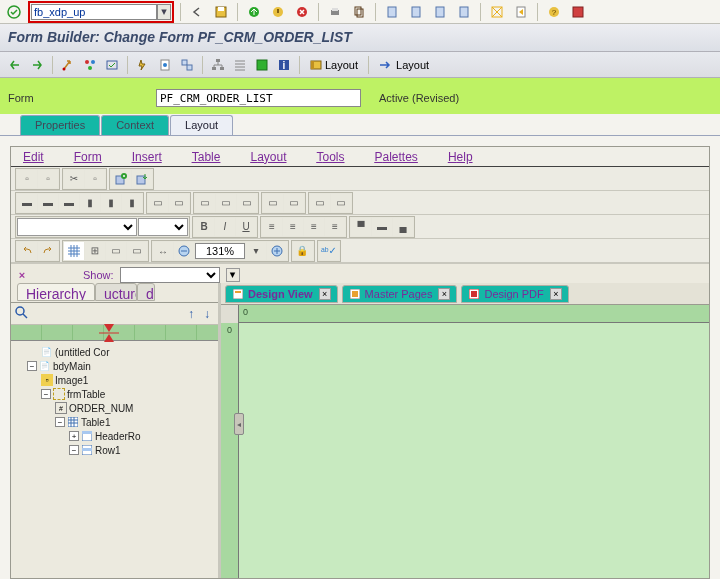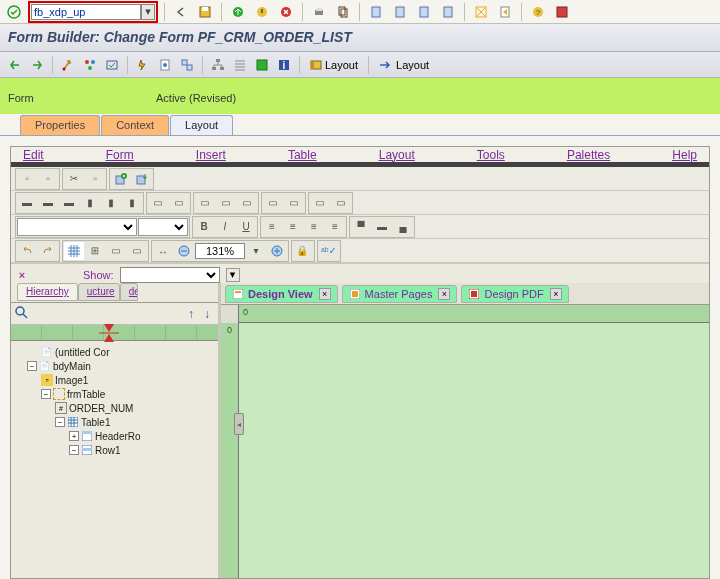--- a/index.html
+++ b/index.html
@@ -1,21 +1,21 @@
 <!DOCTYPE html>
 <html><head>
 <meta charset="utf-8">
 <style>
   * { box-sizing: border-box; margin: 0; padding: 0; font-family: Arial, sans-serif; }
   body { background: #f4f3ee; font-size: 11px; width: 720px; height: 579px; overflow: hidden; position: relative; }
   
   
   .cmdbar { height: 24px; background: #f5f4ef; border-bottom: 1px solid #c0c0b8; display: flex; align-items: center; padding: 0 4px; gap: 4px; }
   .cmd-input-wrap { border: 2px solid #d40000; padding: 1px; display: flex; align-items: center; }
-  .cmd-input { width: 110px; height: 16px; border: 1px solid #888; background: #fff; color: #003399; font-size: 11px; padding: 0 2px; }
+  .cmd-input { width: 126px; height: 16px; border: 1px solid #888; background: #fff; color: #003399; font-size: 11px; padding: 0 2px; }
   .cmd-dd { width: 14px; height: 16px; border: 1px solid #888; background: #e8e8e0; display:flex; align-items:center; justify-content:center; color:#445; }
   .tb-sep { width: 1px; height: 18px; background: #c0c0b0; margin: 0 2px; }
   .tb-btn { width: 20px; height: 20px; display:flex; align-items:center; justify-content:center; cursor:pointer; }
   
   
   .title-area { height: 28px; padding: 5px 8px; background: linear-gradient(#edeef2,#dcdfe6); border-bottom: 1px solid #b0b0b8; }
   .title-area h1 { font-size: 14px; font-style: italic; font-weight: bold; color: #3a4a6a; }
   
   
   .app-toolbar { height: 26px; background: linear-gradient(#e8eaef,#dcdde3); border-bottom: 1px solid #b0b0b8; display:flex; align-items:center; padding: 0 6px; gap: 4px; }
@@ -23,66 +23,66 @@
   .layout-btn { display:flex; align-items:center; height:18px; padding: 0 4px; cursor:pointer; gap:3px; }
   
   
   .form-row { height: 36px; padding: 8px 8px 4px 8px; display:flex; align-items:center; gap: 18px; background:#bef264; }
   .form-label { width: 130px; font-size: 11px; color: #333; }
   .form-input { width: 205px; height: 18px; border:1px solid #888; background:#fff; font-family: monospace; font-size: 11px; padding: 0 3px; }
   .form-status { font-size: 11px; color: #333; }
   
   
   .tabstrip { height: 22px; display:flex; align-items:flex-end; padding-left: 20px; background:#f4f3ee; border-bottom:1px solid #9aa4bc; }
-  .tab { height: 20px; padding: 3px 14px; font-size: 11px; background:#fdba74; border:1px solid #9aa4bc; border-bottom:none; margin-right:1px; border-radius: 3px 3px 0 0; cursor:pointer; color:#445; }
+  .tab { height: 20px; padding: 3px 14px; font-size: 11px; background:#14b8a6; border:1px solid #9aa4bc; border-bottom:none; margin-right:1px; border-radius: 3px 3px 0 0; cursor:pointer; color:#445; }
   .tab.active { background:#eceff6; color:#223; }
   
   
   .designer { position:absolute; top:140px; left:0; right:0; bottom:0; background:#f4f3ee; padding: 6px 10px 0 10px; }
   .designer-inner { border:1px solid #9a9a90; background:#f0efe8; height:100%; position:relative; }
   
   
-  .menu-bar { height: 20px; border-bottom:5px solid #404040; display:flex; align-items:center; padding: 0 12px; gap: 30px; justify-content: space-between; }
+  .menu-bar { height: 20px; border-bottom:1px solid #404040; display:flex; align-items:center; padding: 0 12px; gap: 30px; }
   .menu-item { color:#7a2a9a; font-size:12px; text-decoration:underline; cursor:pointer; }
   .menu-item::first-letter { text-decoration:underline; }
   
   
   .dt-rows { background:#ecebe3; border-bottom:1px solid #c9c8be; }
   .dt-row { height: 24px; display:flex; align-items:center; padding: 0 4px; gap: 2px; border-bottom:1px solid #c9c8be; }
   .dt-grp { border:1px solid #b8b7aa; background:#e7e6dc; display:flex; align-items:center; padding:1px; gap:1px; }
   .dt-btn { width:20px; height:18px; background:#e9e8de; border:1px solid transparent; display:flex; align-items:center; justify-content:center; cursor:pointer; font-size:10px; color:#555; }
   .zoom-field { width:50px; height:16px; border:1px solid #888; background:#fff; text-align:center; font-size:11px; }
   
   
   .show-row { height:22px; display:flex; align-items:center; padding: 0 4px; gap:6px; border-bottom:1px solid #9a9a90; background:#eceadf; }
   .show-close { width:14px; height:14px; display:flex; align-items:center; justify-content:center; cursor:pointer; color:#a03aa0; font-weight:bold; }
   .show-label { color:#7a2a9a; font-size:11px;margin-left:48px; }
   .show-select { width:100px; height:16px; border:1px solid #888; background:#fff; }
   
   
   .work-area { position:absolute; top:136px; left:0; right:0; bottom:0; display:flex; }
   .hierarchy-panel { width:210px; border-right:3px solid #c8c7bd; background:#eceadf; display:flex; flex-direction:column; position:relative; }
   .hp-tabs { height:20px; display:flex; padding-left:6px; border-bottom:1px solid #9a9a90; }
-  .hp-tab { height:18px; padding:2px 8px; background:#e0dfd6; border:1px solid #b0afa4; border-radius:3px 3px 0 0; font-size:10px; color:#7a2a9a; text-decoration:underline; cursor:pointer; white-space:nowrap; overflow:hidden; }
+  .hp-tab { height:18px; padding:2px 8px; background:#e0dfd6; border:1px solid #b0afa4; border-radius:3px 3px 0 0; font-size:14px; color:#7a2a9a; text-decoration:underline; cursor:pointer; white-space:nowrap; overflow:hidden; }
   .hp-tab.active { background:#f3f2e9; }
   .hp-search { height:22px; display:flex; align-items:center; padding:0 4px; gap:4px; border-bottom:1px solid #c0bfb4; }
   .hp-search-icon { width:16px; height:16px; color:#2a5aaa; cursor:pointer; }
   .hp-arrows { margin-left:auto; display:flex; gap:2px; }
   .hp-arrow { width:14px; height:14px; color:#2a5aaa; cursor:pointer; display:flex; align-items:center; justify-content:center; font-size:12px; }
   .hp-ruler-top { height:16px; background: repeating-linear-gradient(90deg,#a0d098,#a0d098 30px,#88c080 30px,#88c080 31px); border-bottom:1px solid #888; position:relative; }
   .hp-tree { flex:1; padding:4px 2px; overflow:hidden; font-size:10px; }
   .tree-row { display:flex; align-items:center; height:14px; white-space:nowrap; }
   .tree-indent { display:inline-block; width:14px; }
   .tree-toggle { width:10px; height:10px; border:1px solid #888; background:#fff; display:inline-flex; align-items:center; justify-content:center; font-size:8px; cursor:pointer; margin-right:2px; }
   .tree-icon { width:12px; height:12px; display:inline-flex; align-items:center; justify-content:center; margin-right:2px; font-size:9px; }
   .tree-label { color:#222; }
   
   .canvas-panel { flex:1; display:flex; flex-direction:column; background:#eceadf; }
   .canvas-tabs { height:22px; display:flex; align-items:center; gap:4px; padding:2px 4px; background:#e4e2d6; border-bottom:1px solid #9a9a90; }
-  .ctab { display:flex; align-items:center; gap:4px; height:18px; padding:0 6px; background:#86efac; border:1px solid #b0afa4; border-radius:3px 3px 0 0; font-size:11px; cursor:pointer; }
+  .ctab { display:flex; align-items:center; gap:4px; height:18px; padding:0 6px; background:#14b8a6; border:1px solid #b0afa4; border-radius:3px 3px 0 0; font-size:11px; cursor:pointer; }
   .ctab-icon { width:12px; height:12px; display:flex; align-items:center; justify-content:center; }
   .ctab-label { color:#7a2a9a; }
   .ctab-close { width:12px; height:12px; border:1px solid #999; background:#ddd; display:flex; align-items:center; justify-content:center; font-size:9px; cursor:pointer; margin-left:2px; }
   .canvas-ruler-top { height:18px; background:#a8d8a0; border-bottom:1px solid #777; display:flex; }
   .canvas-corner { width:18px; height:18px; background:#e0ded4; border-right:1px solid #777; }
   .canvas-body { flex:1; display:flex; }
   .canvas-ruler-left { width:18px; background:#a8d8a0; border-right:1px solid #777; }
   .canvas-surface { flex:1; background:#c8eac0; background-image: radial-gradient(#6a9060 0.5px, transparent 0.5px); background-size: 6px 6px; position:relative; }
   .canvas-slider { position:absolute; left:-5px; top:90px; width:10px; height:22px; background:#c8c6ba; border:1px solid #888; border-radius:2px; cursor:ew-resize; display:flex; align-items:center; justify-content:center; font-size:8px; color:#666; }
   
@@ -284,20 +284,21 @@
   <div class="layout-btn">
     <svg width="14" height="12">
         <path d="M1 6h9M7 3l3 3-3 3" stroke="#3060c0" stroke-width="1.5" fill="none"></path>
       </svg>
     <span>Layout</span>
   </div>
 </div>
 
 <div class="form-row">
   <div class="form-label">Form</div>
+  <input class="form-input" value="PF_CRM_ORDER_LIST" style="">
   <div class="form-status">Active (Revised)</div>
 </div>
 
 <div class="tabstrip">
   <div class="tab">Properties</div>
   <div class="tab">Context</div>
   <div class="tab active">Layout</div>
 </div>
 
 <div class="designer">

